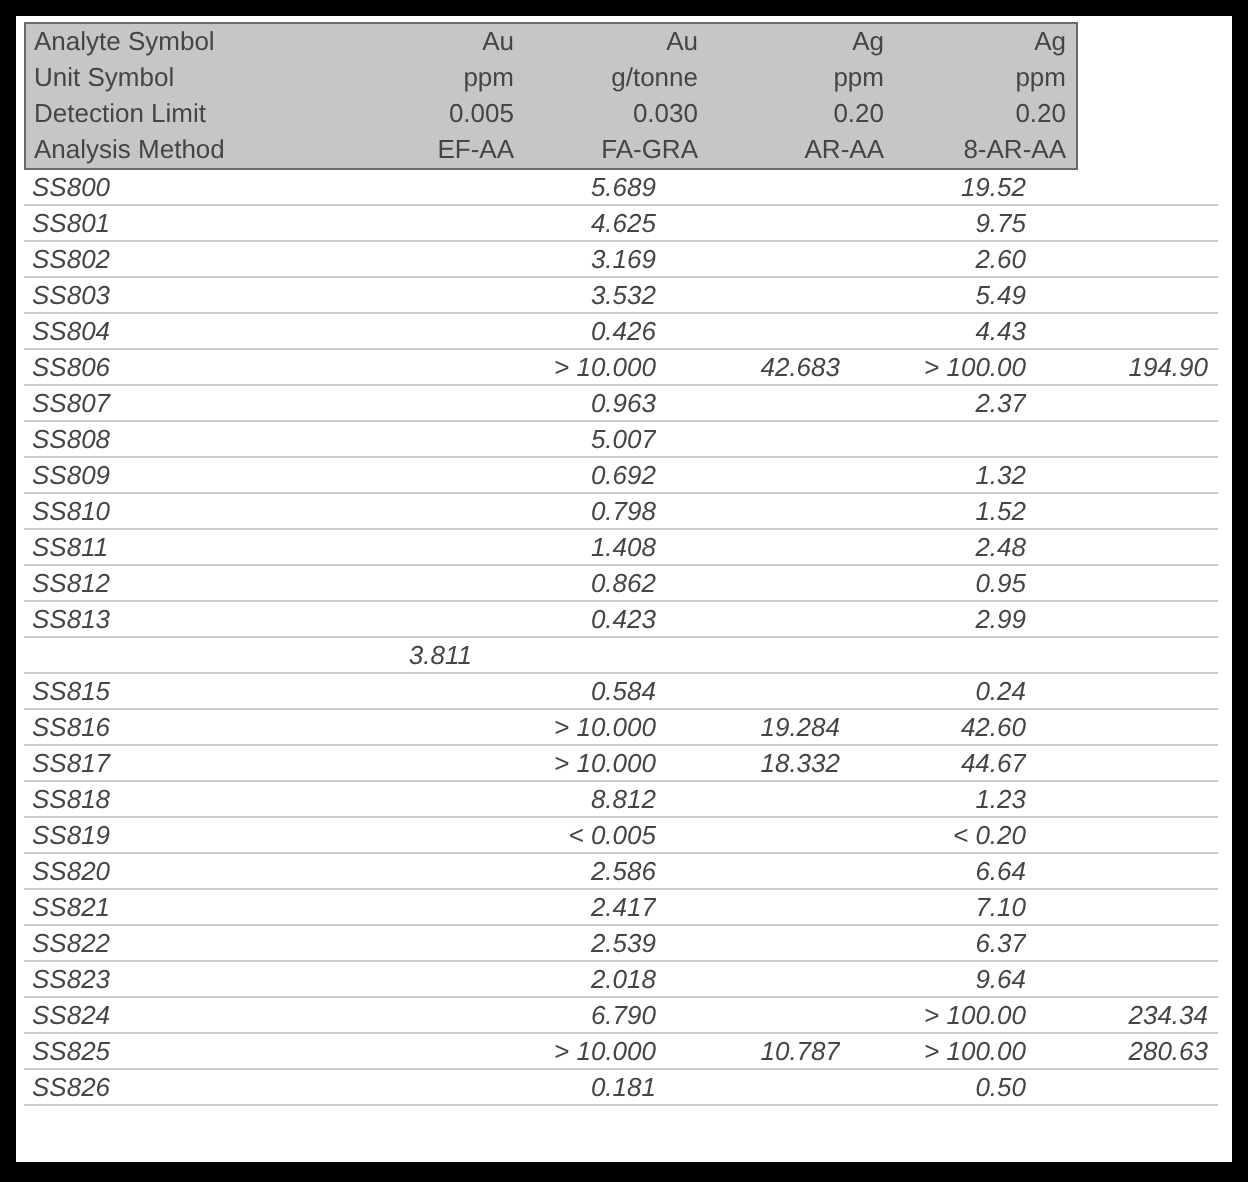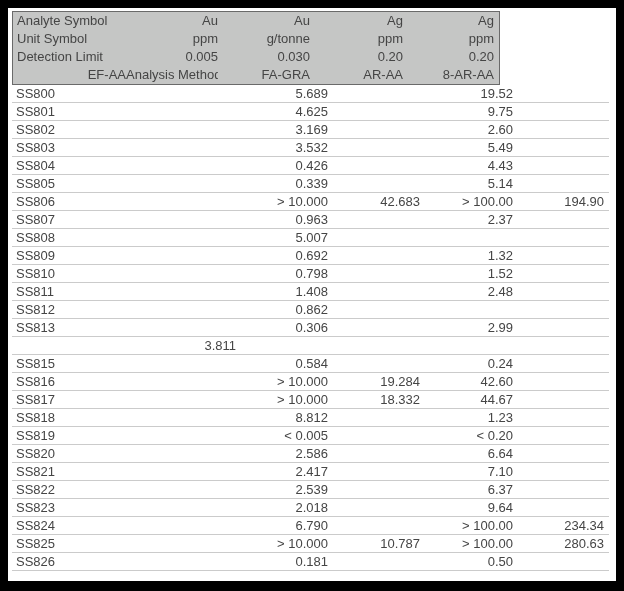--- a/index.html
+++ b/index.html
@@ -38,34 +38,35 @@
     font-size:13px;
     color:var(--text);
     white-space:nowrap;
     overflow:hidden;
   }
   .label{text-align:left;}
   .num{text-align:right;}
   .header-box{
     position:absolute;
     left:4px;top:3px;
-    width:488px;
+    width:527px;
     background:var(--header-bg);
     border:1px solid var(--header-border);
   }
   .header-box .row{line-height:18px;}
   .tbody{
     position:absolute;
     left:4px;top:77px;
     width:597px;
   }
   .tbody .row{
     border-bottom:1px solid var(--row-line);
     line-height:17px;
     background:var(--paper);
+    font-style:italic;
   }
 </style>
 </head>
 <body>
 
 <div class="stage">
   <div class="sheet">
 
     <div class="header-box">
       <div class="row">
@@ -83,22 +84,22 @@
         <div class="cell num">ppm</div>
       </div>
       <div class="row">
         <div class="cell label">Detection Limit</div>
         <div class="cell num">0.005</div>
         <div class="cell num">0.030</div>
         <div class="cell num">0.20</div>
         <div class="cell num">0.20</div>
       </div>
       <div class="row">
+        <div class="cell label">Analysis Method</div>
         <div class="cell num">EF-AA</div>
-        <div class="cell label">Analysis Method</div>
         <div class="cell num">FA-GRA</div>
         <div class="cell num">AR-AA</div>
         <div class="cell num">8-AR-AA</div>
       </div>
     </div>
 
     <div class="tbody" id="tbody">
         <div class="row">
           <div class="cell label">SS800</div>
           <div class="cell num">5.689</div>
@@ -128,27 +129,20 @@
           <div class="cell num"></div>
         </div>
         <div class="row">
           <div class="cell label">SS804</div>
           <div class="cell num">0.426</div>
           <div class="cell num"></div>
           <div class="cell num">4.43</div>
           <div class="cell num"></div>
         </div>
         <div class="row">
-          <div class="cell label">SS805</div>
-          <div class="cell num">0.339</div>
-          <div class="cell num"></div>
-          <div class="cell num">5.14</div>
-          <div class="cell num"></div>
-        </div>
-        <div class="row">
           <div class="cell label">SS806</div>
           <div class="cell num">&gt; 10.000</div>
           <div class="cell num">42.683</div>
           <div class="cell num">&gt; 100.00</div>
           <div class="cell num">194.90</div>
         </div>
         <div class="row">
           <div class="cell label">SS807</div>
           <div class="cell num">0.963</div>
           <div class="cell num"></div>
@@ -179,25 +173,26 @@
           <div class="cell label">SS811</div>
           <div class="cell num">1.408</div>
           <div class="cell num"></div>
           <div class="cell num">2.48</div>
           <div class="cell num"></div>
         </div>
         <div class="row">
           <div class="cell label">SS812</div>
           <div class="cell num">0.862</div>
           <div class="cell num"></div>
+          <div class="cell num">0.95</div>
           <div class="cell num"></div>
         </div>
         <div class="row">
           <div class="cell label">SS813</div>
-          <div class="cell num">0.306</div>
+          <div class="cell num">0.423</div>
           <div class="cell num"></div>
           <div class="cell num">2.99</div>
           <div class="cell num"></div>
         </div>
         <div class="row">
           <div class="cell num">3.811</div>
           <div class="cell num"></div>
           <div class="cell num"></div>
         </div>
         <div class="row">

